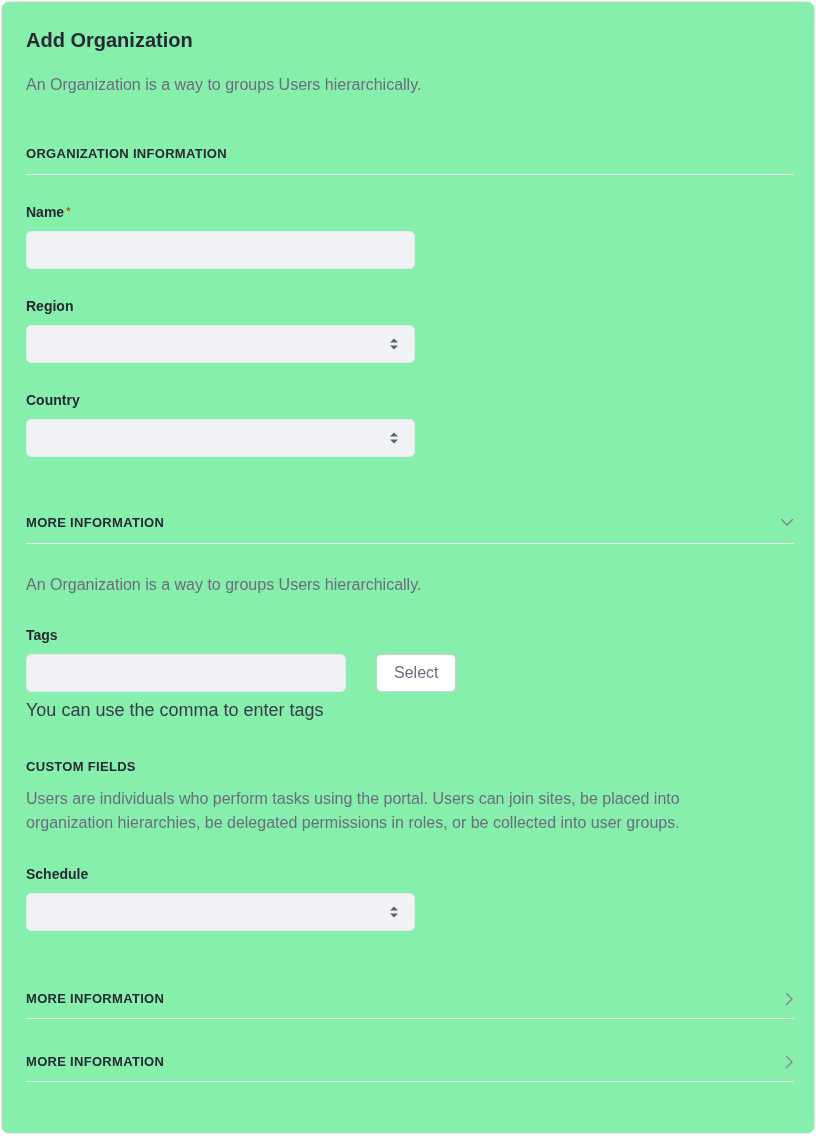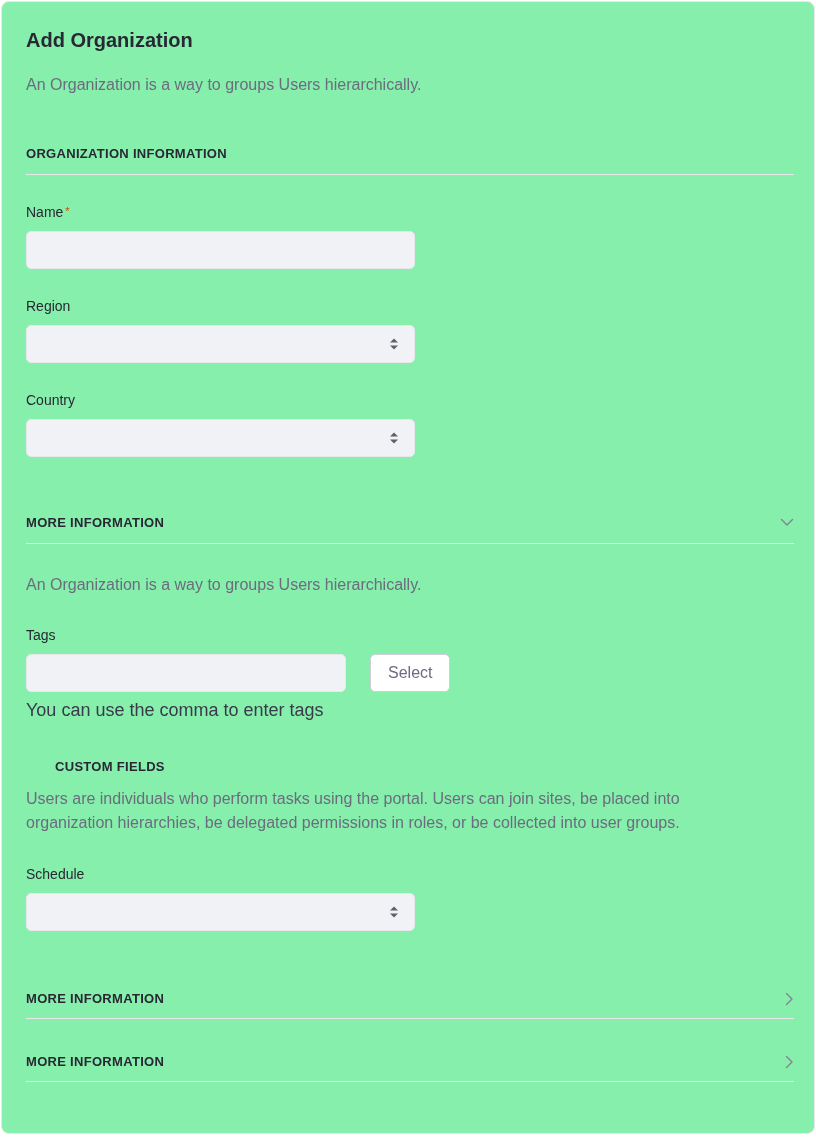--- a/index.html
+++ b/index.html
@@ -43,21 +43,21 @@
   .section-head .section-title {
     font-size: 13px;
     font-weight: 700;
     letter-spacing: 0.3px;
     color: #272833;
   }
   .section-head.first { margin-top: 50px; }
   .chev { display: inline-flex; align-items: center; }
   .field-label {
     font-size: 14px;
-    font-weight: 400;
+    font-weight: 700;
     color: #272833;
     line-height: 17px;
     margin-top: 11px;
   }
   .required {
     color: #b95000;
     font-size: 11px;
     vertical-align: top;
     margin-left: 2px;
   }
@@ -100,21 +100,21 @@
     line-height: 17px;
   }
   .desc-text {
     font-size: 16px;
     line-height: 24px;
     color: #6b6c7e;
   }
   .tags-row {
     display: flex;
     align-items: flex-end;
-    gap: 24px;
+    gap: 30px;
   }
   .btn-secondary {
     height: 38px;
     padding: 0 17px;
     background: #ffffff;
     border: 1px solid #cdced9;
     border-radius: 5px;
     font-size: 16px;
     color: #6b6c7e;
     font-family: inherit;
@@ -192,21 +192,21 @@
   <div class="field" style="margin-top:29px;">
     <label class="field-label">Tags</label>
     <div class="tags-row">
       <input class="text-input" style="width: 320px;" type="text" value="">
       <button class="btn-secondary">Select</button>
     </div>
     <p class="helper-text">You can use the comma to enter tags</p>
   </div>
 
   <div style="margin-top:38px;">
-    <span class="section-title" style="font-size:13px;font-weight:600;letter-spacing:0.3px;margin-left:29px;">CUSTOM FIELDS</span>
+    <span class="section-title" style="font-size:13px;font-weight:600;letter-spacing:0.3px;">CUSTOM FIELDS</span>
   </div>
 
   <p class="desc-text" style="margin-top:12px;width:740px;">Users are individuals who perform tasks using the portal.  Users can join sites, be placed into organization hierarchies, be delegated permissions in roles, or be collected into user groups.</p>
 
   <div class="field" style="margin-top:30px;">
     <label class="field-label">Schedule</label>
     <div class="select-box">
       <span></span>
       <span class="caret">
         <svg width="12" height="14" viewBox="0 0 12 14">

